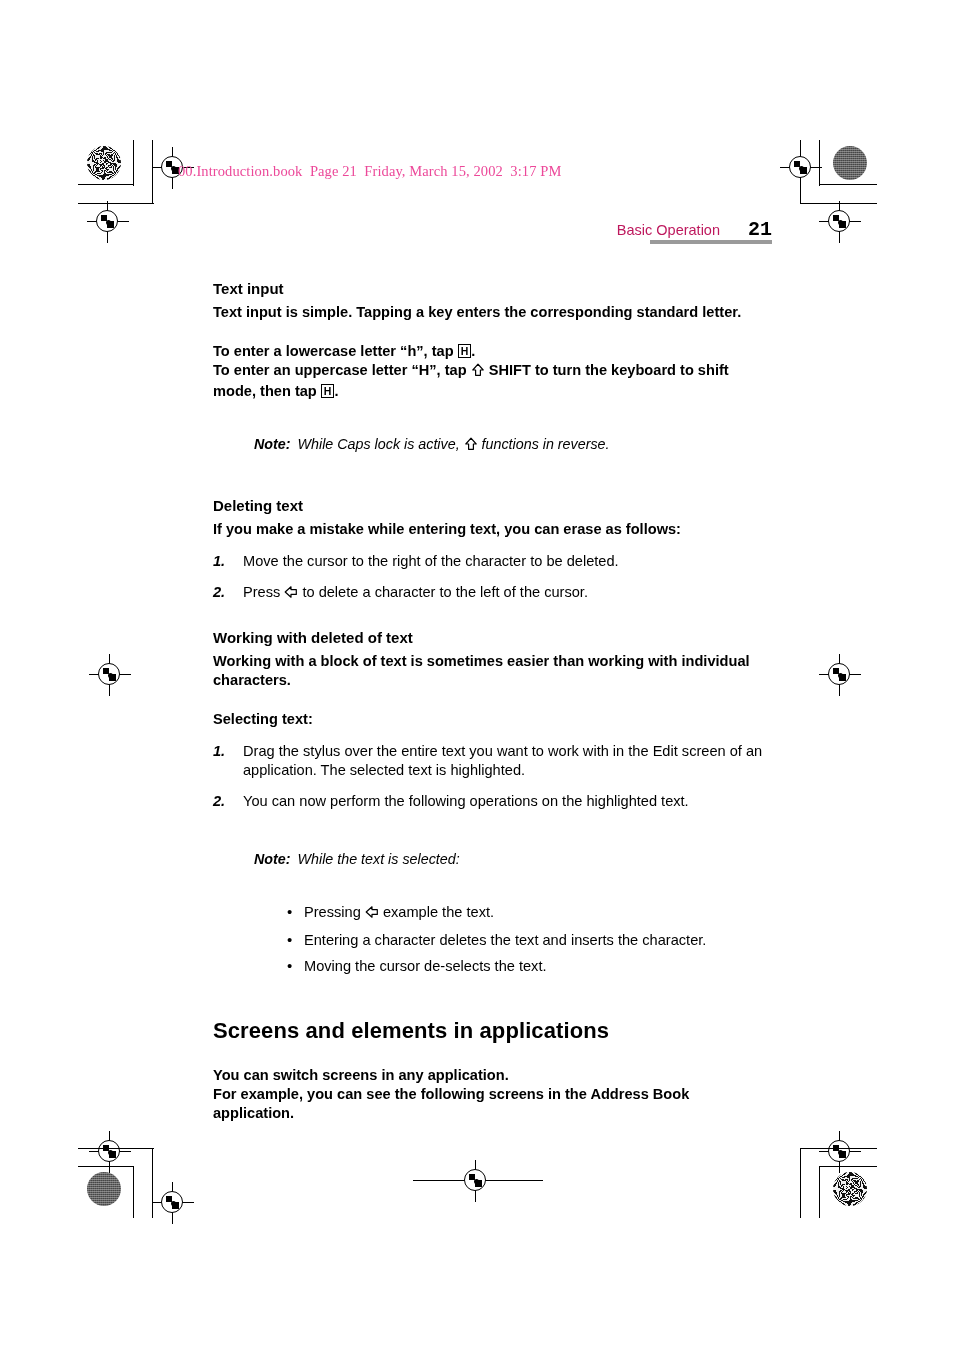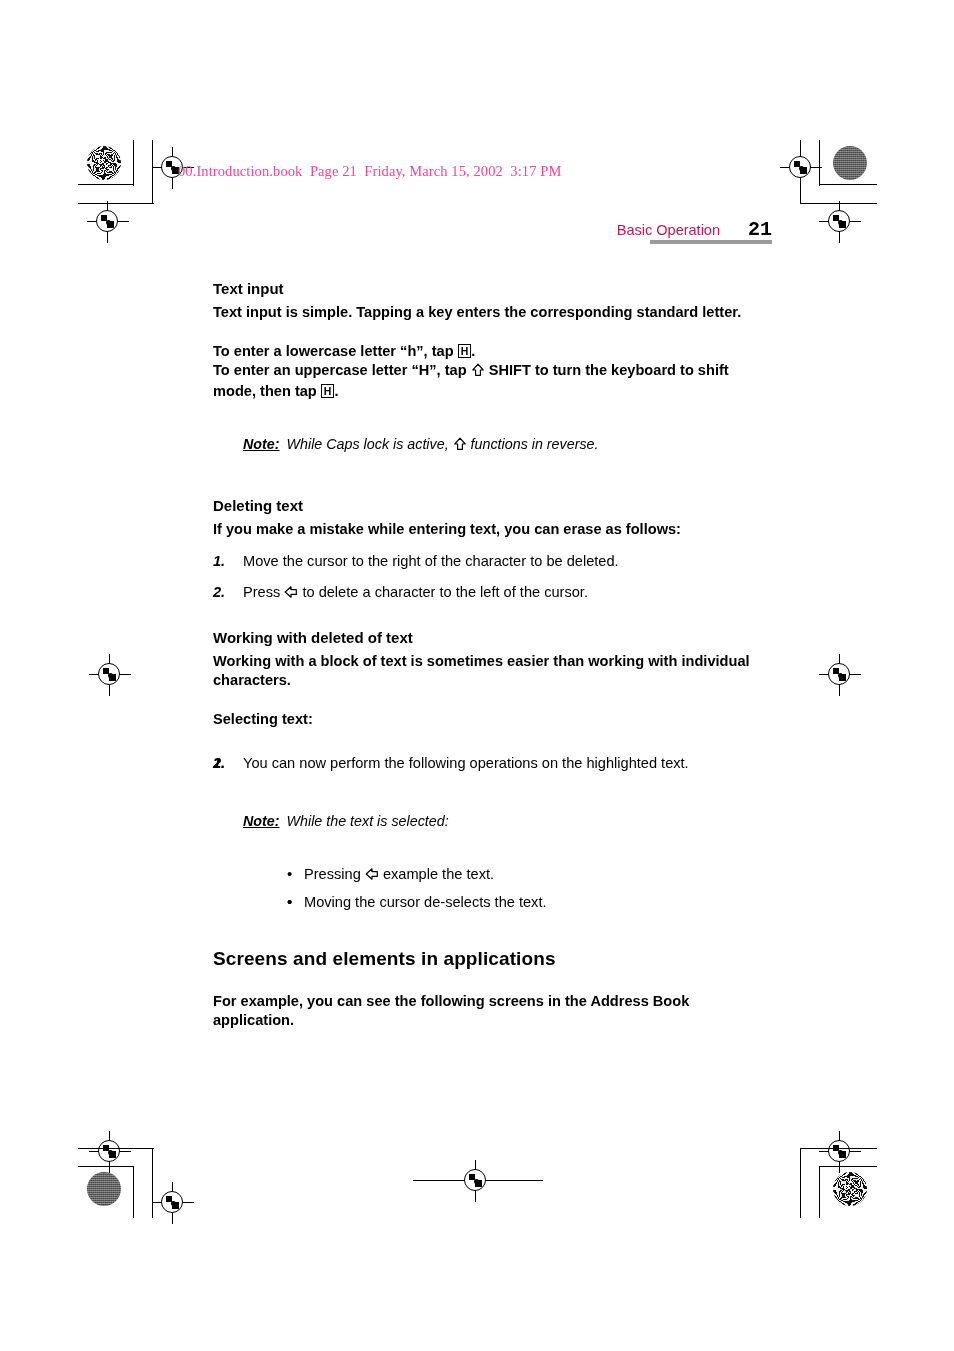--- a/index.html
+++ b/index.html
@@ -119,23 +119,23 @@
   }
 
   
   .content {
     position: absolute;
     left: 213px;
     top: 280px;
     width: 560px;
   }
   h2.sec {
-    font-size: 19px;
-    font-weight: bold;
-    margin: 3px 0 9px 0;
+    font-size: 22px;
+    font-weight: bold;
+    margin: 9px 0 9px 0;
     letter-spacing: .1px;
   }
   h3.sub {
     font-size: 15px;
     font-weight: bold;
     margin: 0 0 6px 0;
   }
   p.body {
     font-size: 14.6px;
     line-height: 19px;
@@ -148,22 +148,22 @@
 
   .note {
     font-size: 14.3px;
     line-height: 19px;
     margin-left: 30px;
     font-style: italic;
   }
   .note .lbl {
     font-weight: bold;
     font-style: italic;
-    text-decoration: underline;
     margin-right: 7px;
+    margin-left: 11px;
   }
 
   ol.steps {
     list-style: none;
     margin: 0;
     padding: 0;
   }
   ol.steps li {
     position: relative;
     padding-left: 30px;
@@ -401,21 +401,21 @@
   <p class="body">Working with a block of text is sometimes easier than working with individual characters.</p>
 
   <div class="gap-md"></div>
 
   <p class="body">Selecting text:</p>
 
   <div class="gap-sm"></div>
 
   <ol class="steps">
     <li>
-      <span class="num">1.</span>
+      <span class="num">1.</span><span>Drag the stylus over the entire text you want to work with in the Edit screen of an application. The selected text is highlighted.</span>
     </li>
     <li>
       <span class="num">2.</span><span>You can now perform the following operations on the highlighted text.</span>
     </li>
   </ol>
 
   <div class="gap-sm"></div>
 
   <p class="note">
     <span class="lbl">Note:</span><span>While the text is selected:</span>
@@ -423,28 +423,29 @@
 
   <div class="gap-md"></div>
 
   <ul class="bullets">
     <li>
       <span class="bul">•</span><span>Pressing </span><span class="glyph"><svg width="14" height="14" viewBox="0 0 14 14">
             <path d="M1.2 7 L7 1.8 L7 4.6 L12.3 4.6 L12.3 9.4 L7 9.4 L7 12.2 Z" fill="#fff" stroke="#000" stroke-width="1.2" stroke-linejoin="round"></path>
           </svg></span><span> example the text.</span>
     </li>
     <li>
-      <span class="bul">•</span>
+      <span class="bul">•</span><span>Entering a character deletes the text and inserts the character.</span>
     </li>
     <li>
       <span class="bul">•</span><span>Moving the cursor de-selects the text.</span>
     </li>
   </ul>
 
   <div class="gap-lg"></div>
 
   <h2 class="sec">Screens and elements in applications</h2>
 
   <div class="gap-sm"></div>
 
+  <p class="body">You can switch screens in any application.</p>
   <p class="body">For example, you can see the following screens in the Address Book application.</p>
 
 </div>
 
 </body></html>

